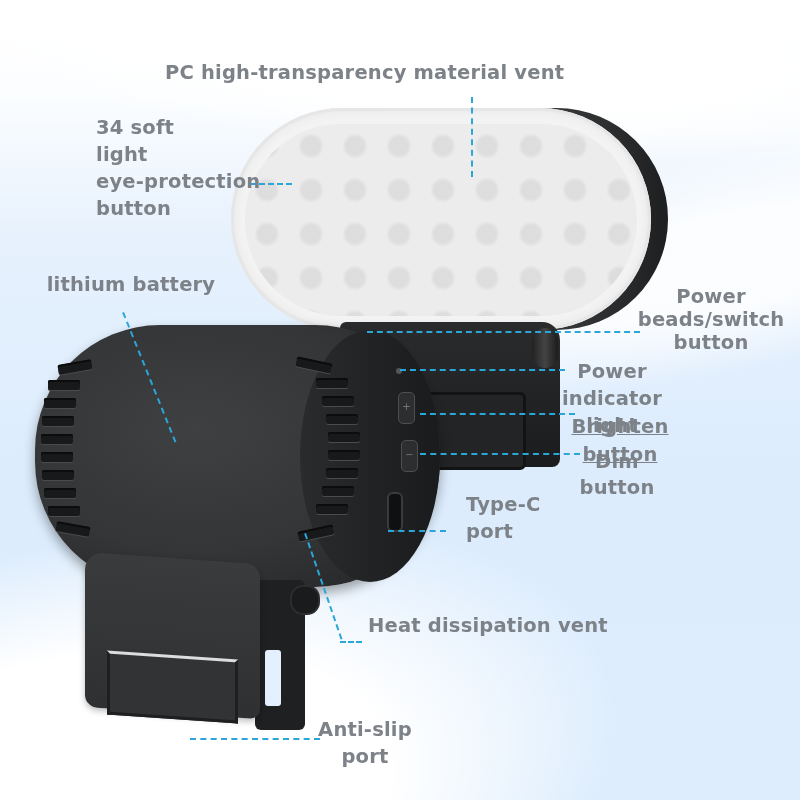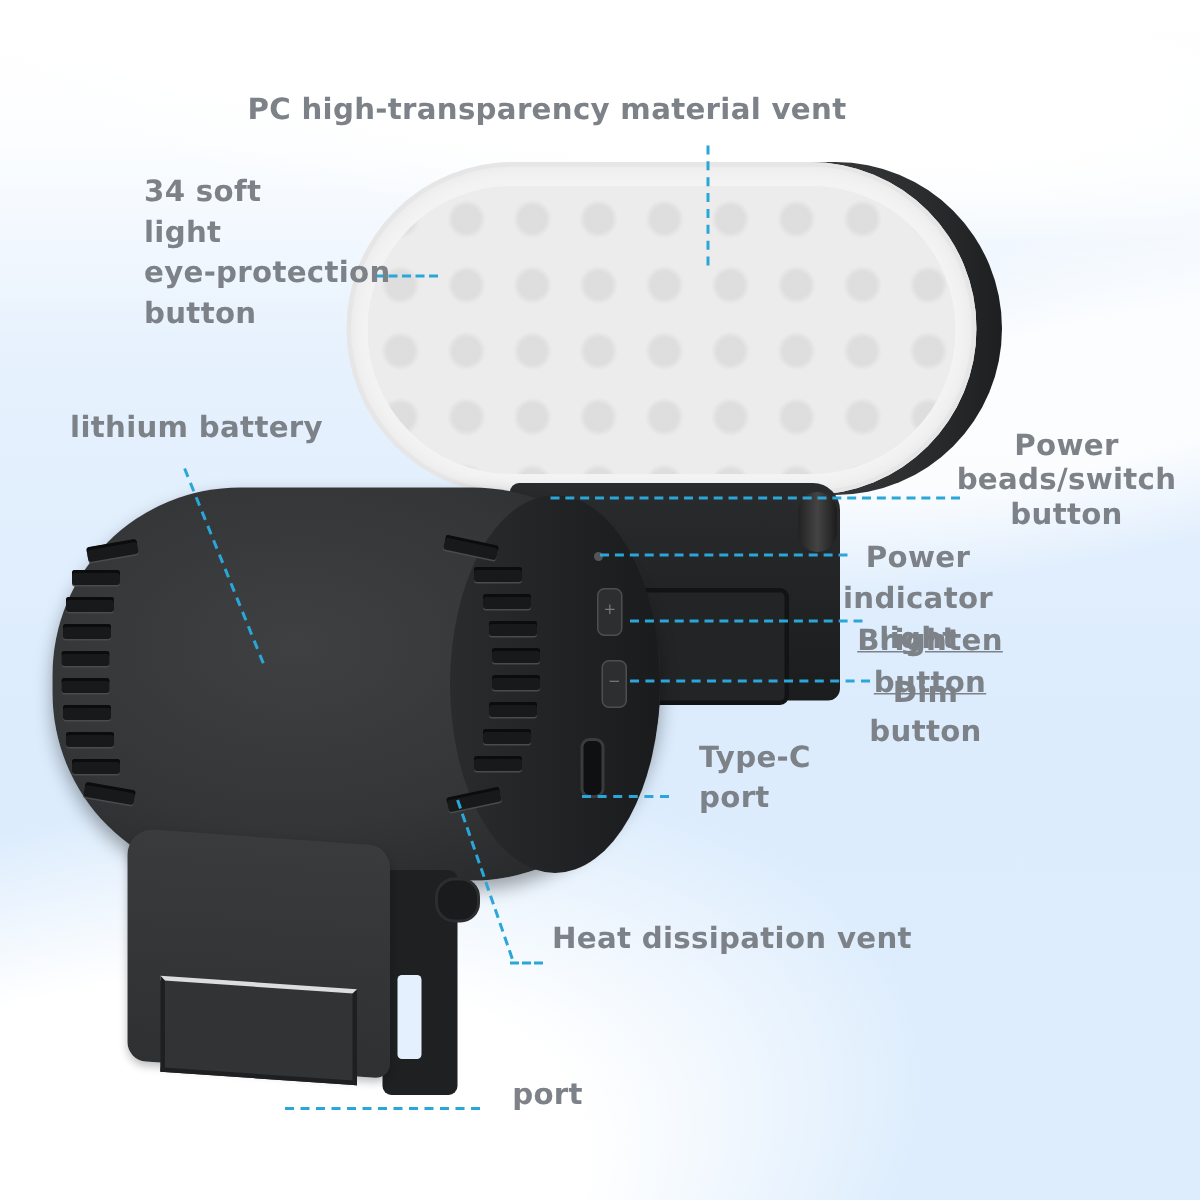--- a/index.html
+++ b/index.html
@@ -176,14 +176,15 @@
 <div class="label right" style="left:466px;top:491px;width:107px;">
   <span class="line">Type-C</span>
   <span class="line">port</span>
 </div>
 
 <div class="label left" style="left:368px;top:612px;">
   <span class="line">Heat dissipation vent</span>
 </div>
 
 <div class="label center" style="left:314px;top:716px;width:102px;">
+  <span class="line">Anti-slip</span>
   <span class="line">port</span>
 </div>
 
 </body></html>

